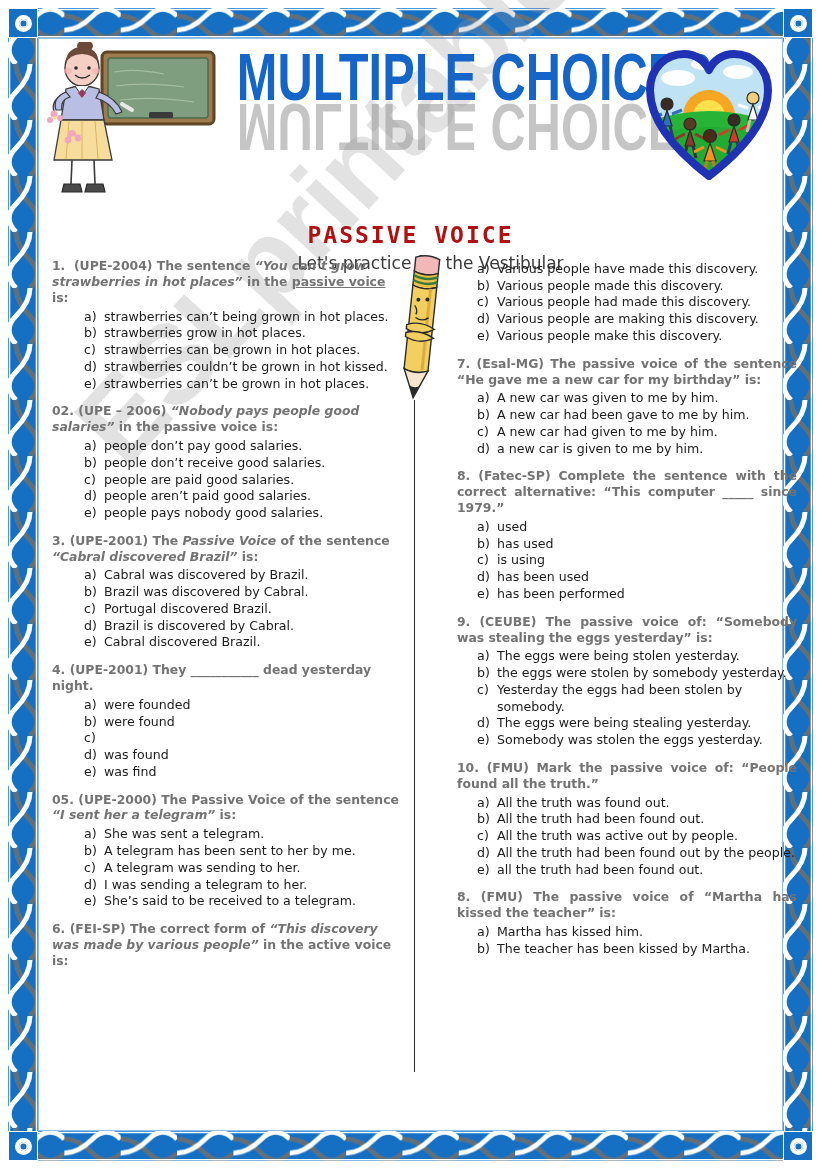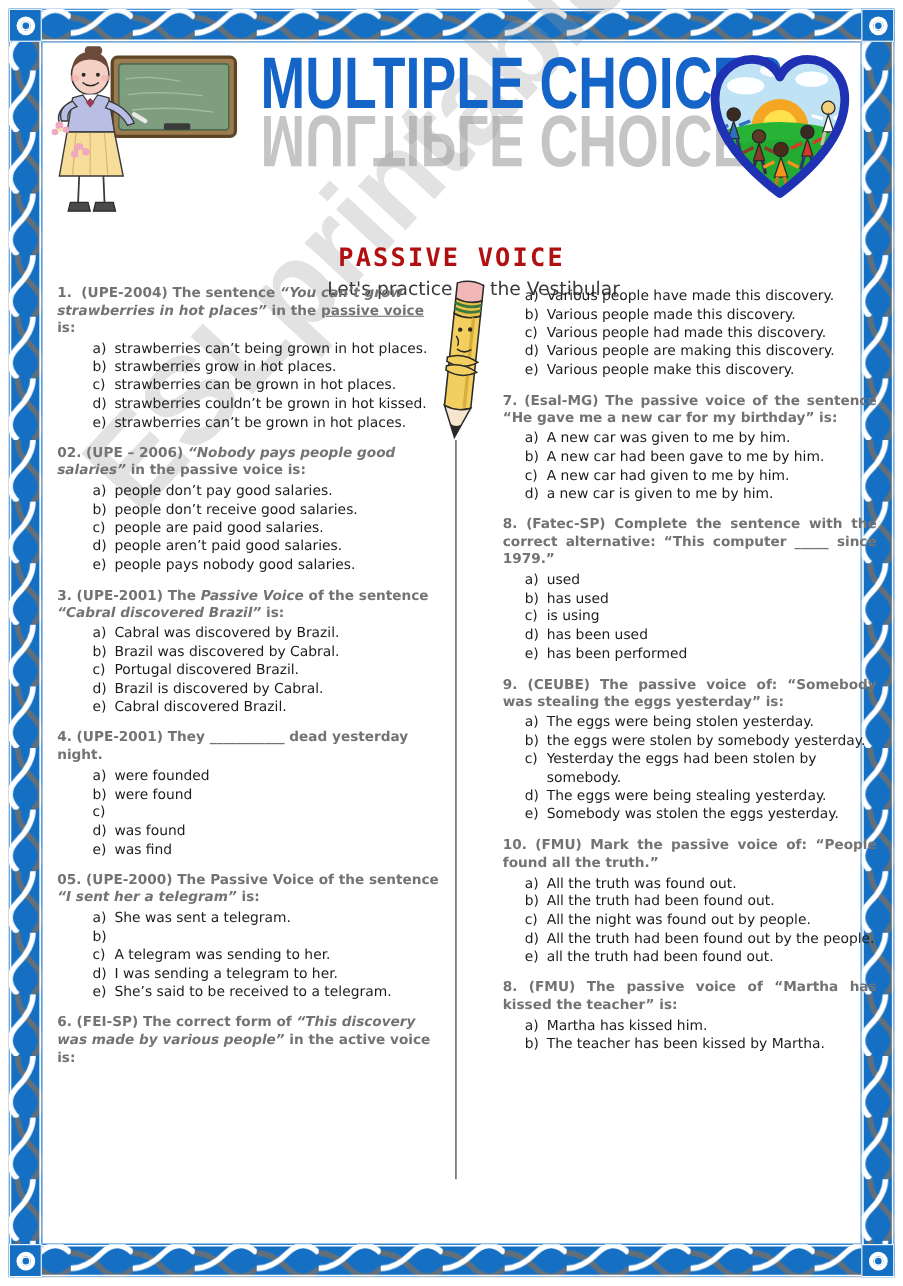--- a/index.html
+++ b/index.html
@@ -545,20 +545,21 @@
         </div>
         <div class="q-block">
           <div class="q-stem"><b>05. (UPE-2000) The Passive Voice of the sentence <i>“I sent her a telegram”</i> is:</b></div>
           <ul class="opts">
             <li class="opt">
               <span class="opt-label">a)</span>
               <span class="opt-text">She was sent a telegram.</span>
             </li>
             <li class="opt">
               <span class="opt-label">b)</span>
+              <span class="opt-text">A telegram has been sent to her by me.</span>
             </li>
             <li class="opt">
               <span class="opt-label">c)</span>
               <span class="opt-text">A telegram was sending to her.</span>
             </li>
             <li class="opt">
               <span class="opt-label">d)</span>
               <span class="opt-text"> I was sending a telegram to her.</span>
             </li>
             <li class="opt">
@@ -673,21 +674,21 @@
             <li class="opt">
               <span class="opt-label">a)</span>
               <span class="opt-text">All the truth was found out.</span>
             </li>
             <li class="opt">
               <span class="opt-label">b)</span>
               <span class="opt-text">All the truth had been found out.</span>
             </li>
             <li class="opt">
               <span class="opt-label">c)</span>
-              <span class="opt-text">All the night was found out by people.</span>
+              <span class="opt-text">All the truth was active out by people.</span>
             </li>
             <li class="opt">
               <span class="opt-label">d)</span>
               <span class="opt-text">All the truth had been found out by the people.</span>
             </li>
             <li class="opt">
               <span class="opt-label">e)</span>
               <span class="opt-text">all the truth had been found out.</span>
             </li>
           </ul>

